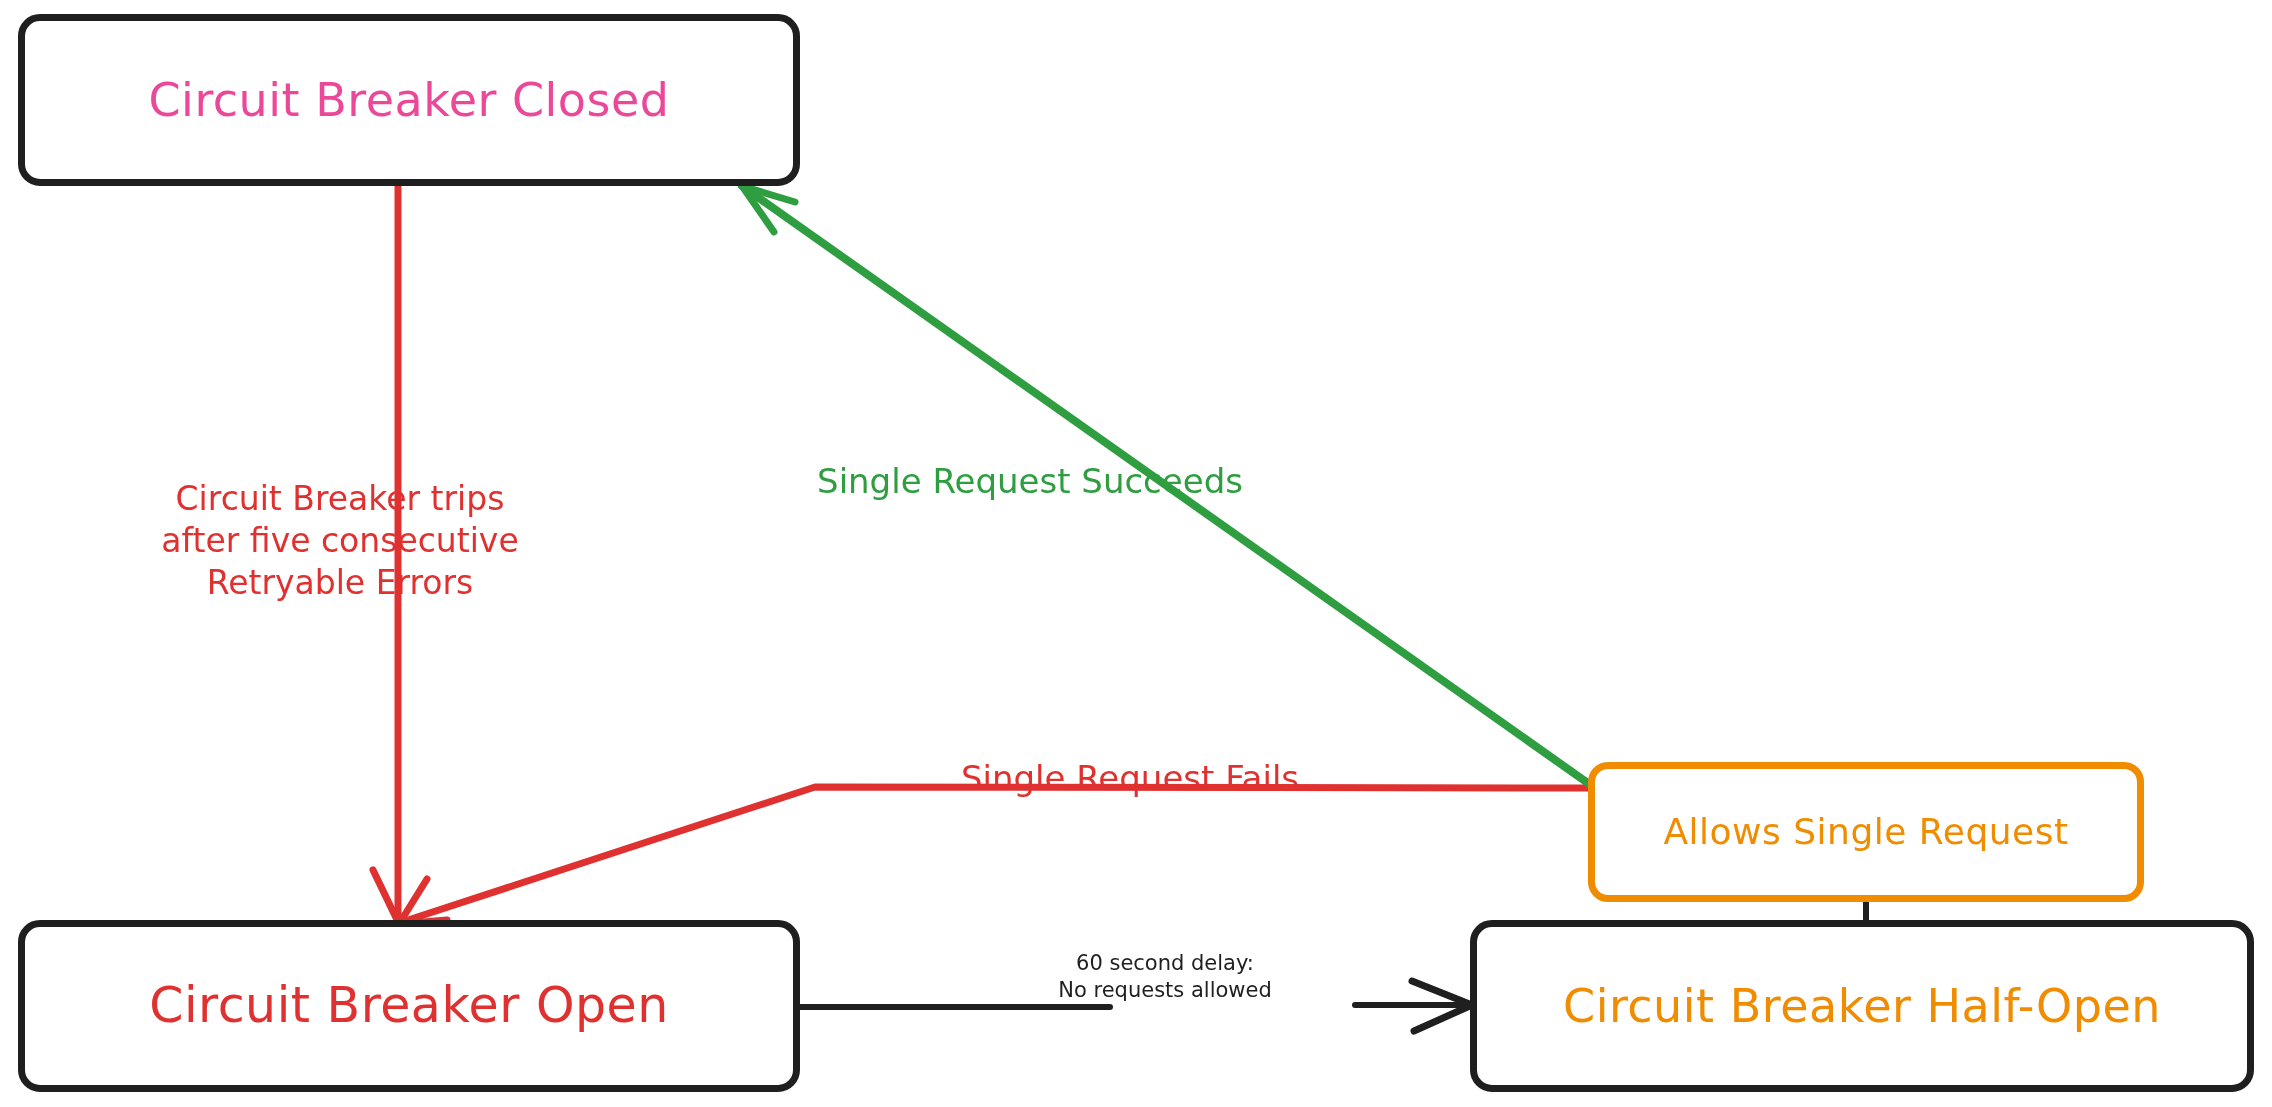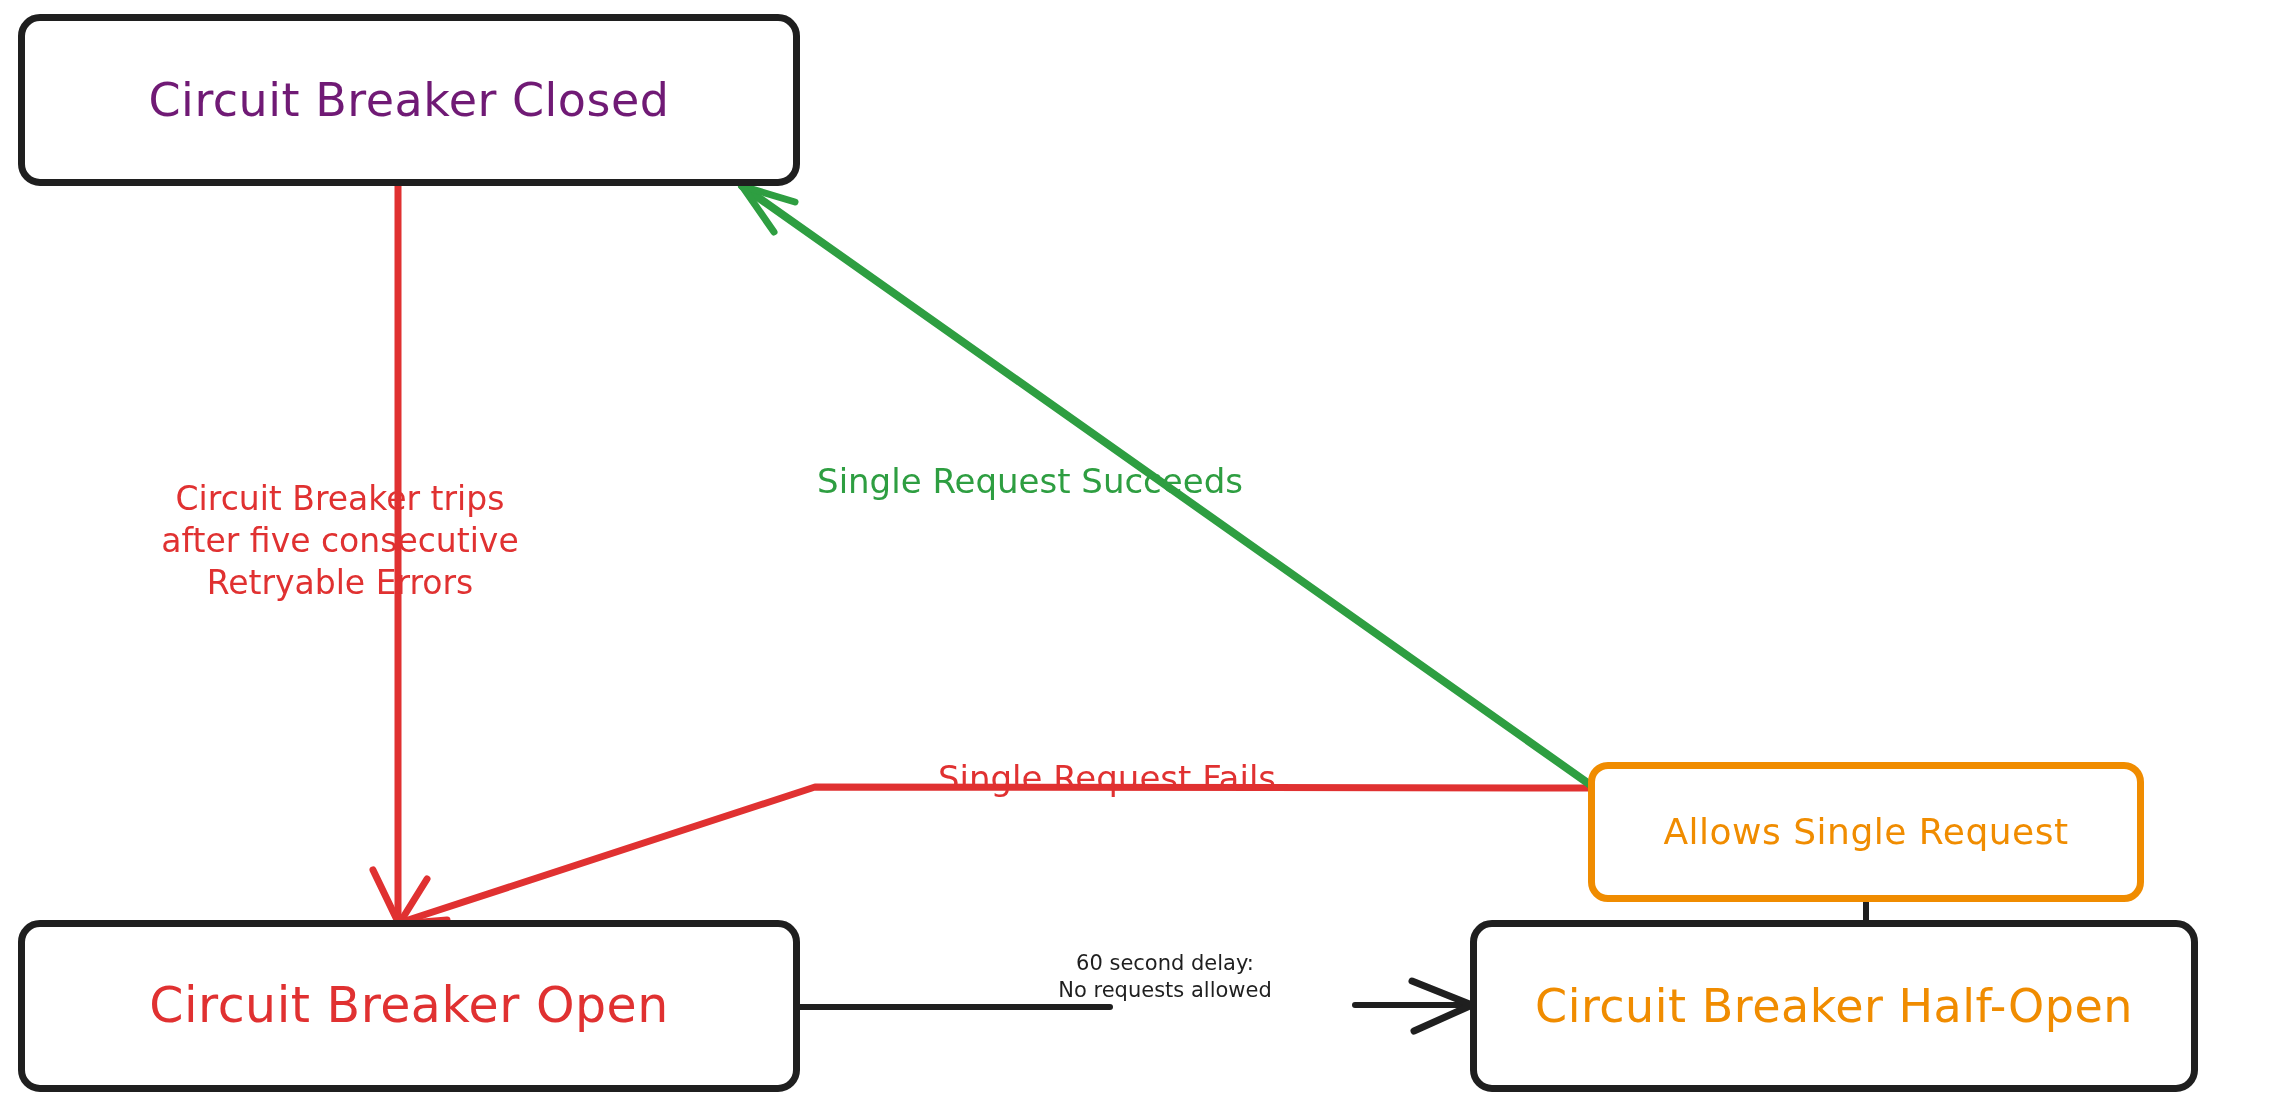--- a/index.html
+++ b/index.html
@@ -45,32 +45,32 @@
     font-family: "DejaVu Sans", sans-serif;
     font-weight: 400;
     letter-spacing: 0.5px;
     line-height: 1.1;
     white-space: nowrap;
   }
   #node-closed {
     left: 18px; top: 14px; width: 782px; height: 172px;
   }
   #node-closed .node-label {
-    color: #701a75;
+    color: #ec4899;
     font-size: 46px;
   }
   #node-open {
     left: 18px; top: 920px; width: 782px; height: 172px;
   }
   #node-open .node-label {
     color: #e03131;
     font-size: 49px;
   }
   #node-halfopen {
-    left: 1470px; top: 920px; width: 728px; height: 172px; text-align: right;
+    left: 1470px; top: 920px; width: 784px; height: 172px; text-align: right;
   }
   #node-halfopen .node-label {
     color: #f08c00;
     font-size: 46px;
   }
   #node-allows {
     left: 1588px; top: 762px; width: 556px; height: 140px;
   }
   #node-allows .node-label {
     color: #f08c00;
@@ -89,21 +89,21 @@
     left: 130px; top: 478px; width: 420px;
     color: #e03131;
     font-size: 33px;
   }
   #label-succeeds {
     left: 790px; top: 460px; width: 480px;
     color: #2e9e41;
     font-size: 34px;
   }
   #label-fails {
-    left: 897px; top: 757px; width: 420px;
+    left: 920px; top: 757px; width: 420px;
     color: #e03131;
     font-size: 34px;
   }
   #label-delay {
     left: 940px; top: 950px; width: 450px;
     color: #1f1f1f;
     font-size: 21px;
   }
 </style>
 </head>

